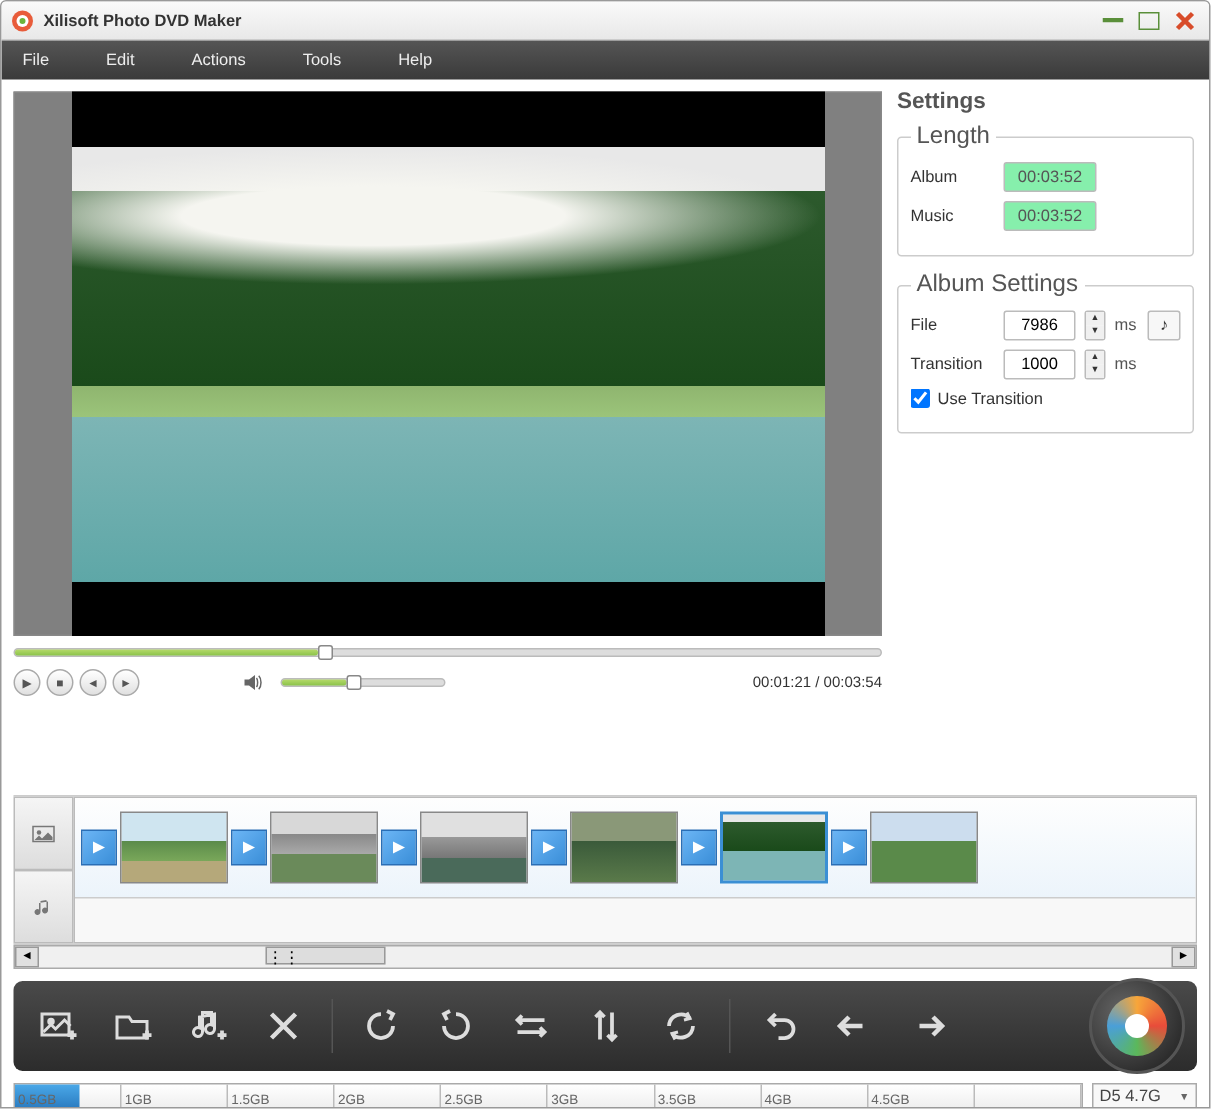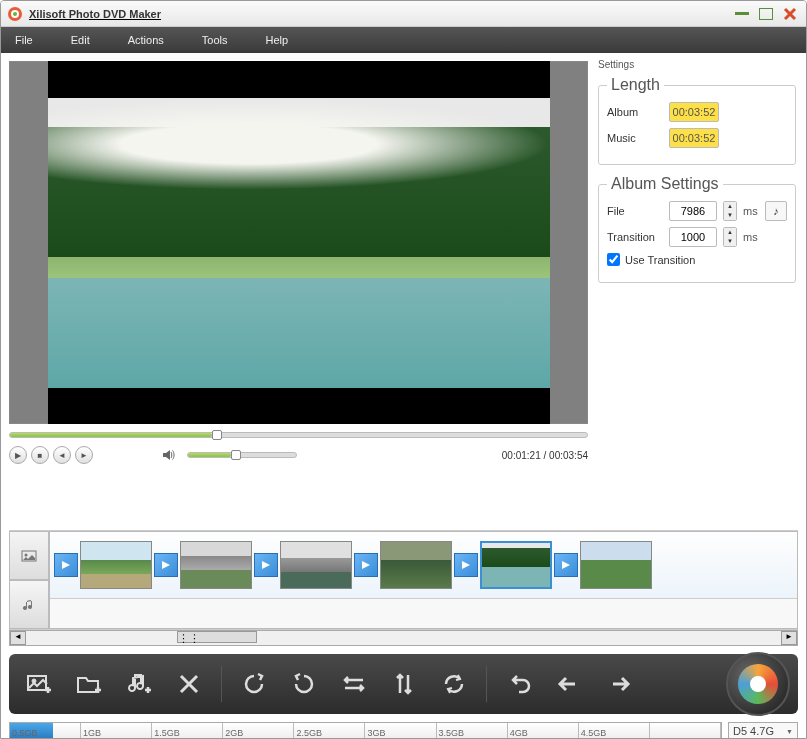--- a/index.html
+++ b/index.html
@@ -1,19 +1,19 @@
 <!DOCTYPE html>
 <html><head>
 <meta charset="utf-8">
 <style>
 * { margin:0; padding:0; box-sizing:border-box; font-family:Tahoma,Arial,sans-serif; font-size:11px; }
 body { background:#fff; width:807px; height:739px; overflow:hidden; border:1px solid #999; border-radius:4px 4px 0 0; }
 
 
-.titlebar { height:26px; background:linear-gradient(#fafafa,#e8e8e8); display:flex; align-items:center; padding:0 6px; border-bottom:1px solid #ccc;text-decoration:underline; }
+.titlebar { height:26px; background:linear-gradient(#fafafa,#e8e8e8); display:flex; align-items:center; padding:0 6px; border-bottom:1px solid #ccc; }
 .titlebar .logo { width:16px; height:16px; margin-right:6px; }
 .titlebar .title { flex:1; font-weight:bold; color:#333; }
 .win-btns { display:flex; gap:4px; }
 .win-btn { width:20px; height:16px; display:flex; align-items:center; justify-content:center; cursor:pointer; }
 
 
 .menubar { height:26px; background:linear-gradient(#555,#3a3a3a); display:flex; align-items:center; padding:0 14px; gap:38px; }
 .menubar span { color:#eee; cursor:pointer; }
 
 
@@ -32,26 +32,26 @@
 .slider .fill { position:absolute; height:100%; background:linear-gradient(#b5d96a,#8bc34a); border-radius:3px; }
 .slider .thumb { position:absolute; top:-3px; width:10px; height:10px; background:#fff; border:1px solid #888; border-radius:2px; }
 
 .controls { display:flex; align-items:center; gap:4px; margin-top:4px; }
 .pbtn { width:18px; height:18px; border:1px solid #aaa; border-radius:50%; background:linear-gradient(#fff,#e0e0e0); display:flex; align-items:center; justify-content:center; cursor:pointer; font-size:8px; color:#555; }
 .vol-slider { width:110px; margin-left:8px; }
 .timecode { margin-left:auto; color:#333; font-size:10px; }
 
 
 .settings { width:214px; padding:6px 10px 6px 6px; color:#333; }
-.settings h3 { font-size:10px; font-weight:normal; color:#555; margin-bottom:6px; }
+.settings h3 { font-size:15px; font-weight:bold; color:#555; margin-bottom:6px; }
 fieldset { border:1px solid #ccc; border-radius:3px; padding:8px 8px 10px; margin-bottom:10px; }
 legend { padding:0 4px; color:#555; font-size:16px; }
 .frow { display:flex; align-items:center; gap:6px; margin-bottom:6px; }
 .frow label { width:56px; color:#333; }
-.readout { width:50px; height:20px; border:1px solid #bbb; background:#fde047; text-align:center; line-height:18px; font-size:11px; color:#555; border-radius:2px; }
+.readout { width:62px; height:20px; border:1px solid #bbb; background:#86efac; text-align:center; line-height:18px; font-size:11px; color:#555; border-radius:2px; }
 .spinner { width:48px; height:20px; border:1px solid #bbb; text-align:center; font-size:11px; border-radius:2px; }
 .spin-btns { display:inline-flex; flex-direction:column; border:1px solid #bbb; border-radius:2px; }
 .spin-btns span { width:12px; height:9px; font-size:6px; text-align:center; line-height:9px; background:#f0f0f0; cursor:pointer; }
 .ms { color:#555; }
 .note-btn { width:22px; height:20px; border:1px solid #bbb; border-radius:2px; background:#f7f7f7; display:flex; align-items:center; justify-content:center; cursor:pointer; margin-left:auto; }
 .chk { display:flex; align-items:center; gap:5px; margin:4px 0 6px; }
 .chk input { width:13px; height:13px; }
 .radio-grp { margin-left:20px; }
 .radio-grp .chk { margin:4px 0; }
 .manage-btn { padding:3px 8px; border:1px solid #aaa; background:linear-gradient(#fefefe,#e6e6e6); border-radius:2px; cursor:pointer; }

